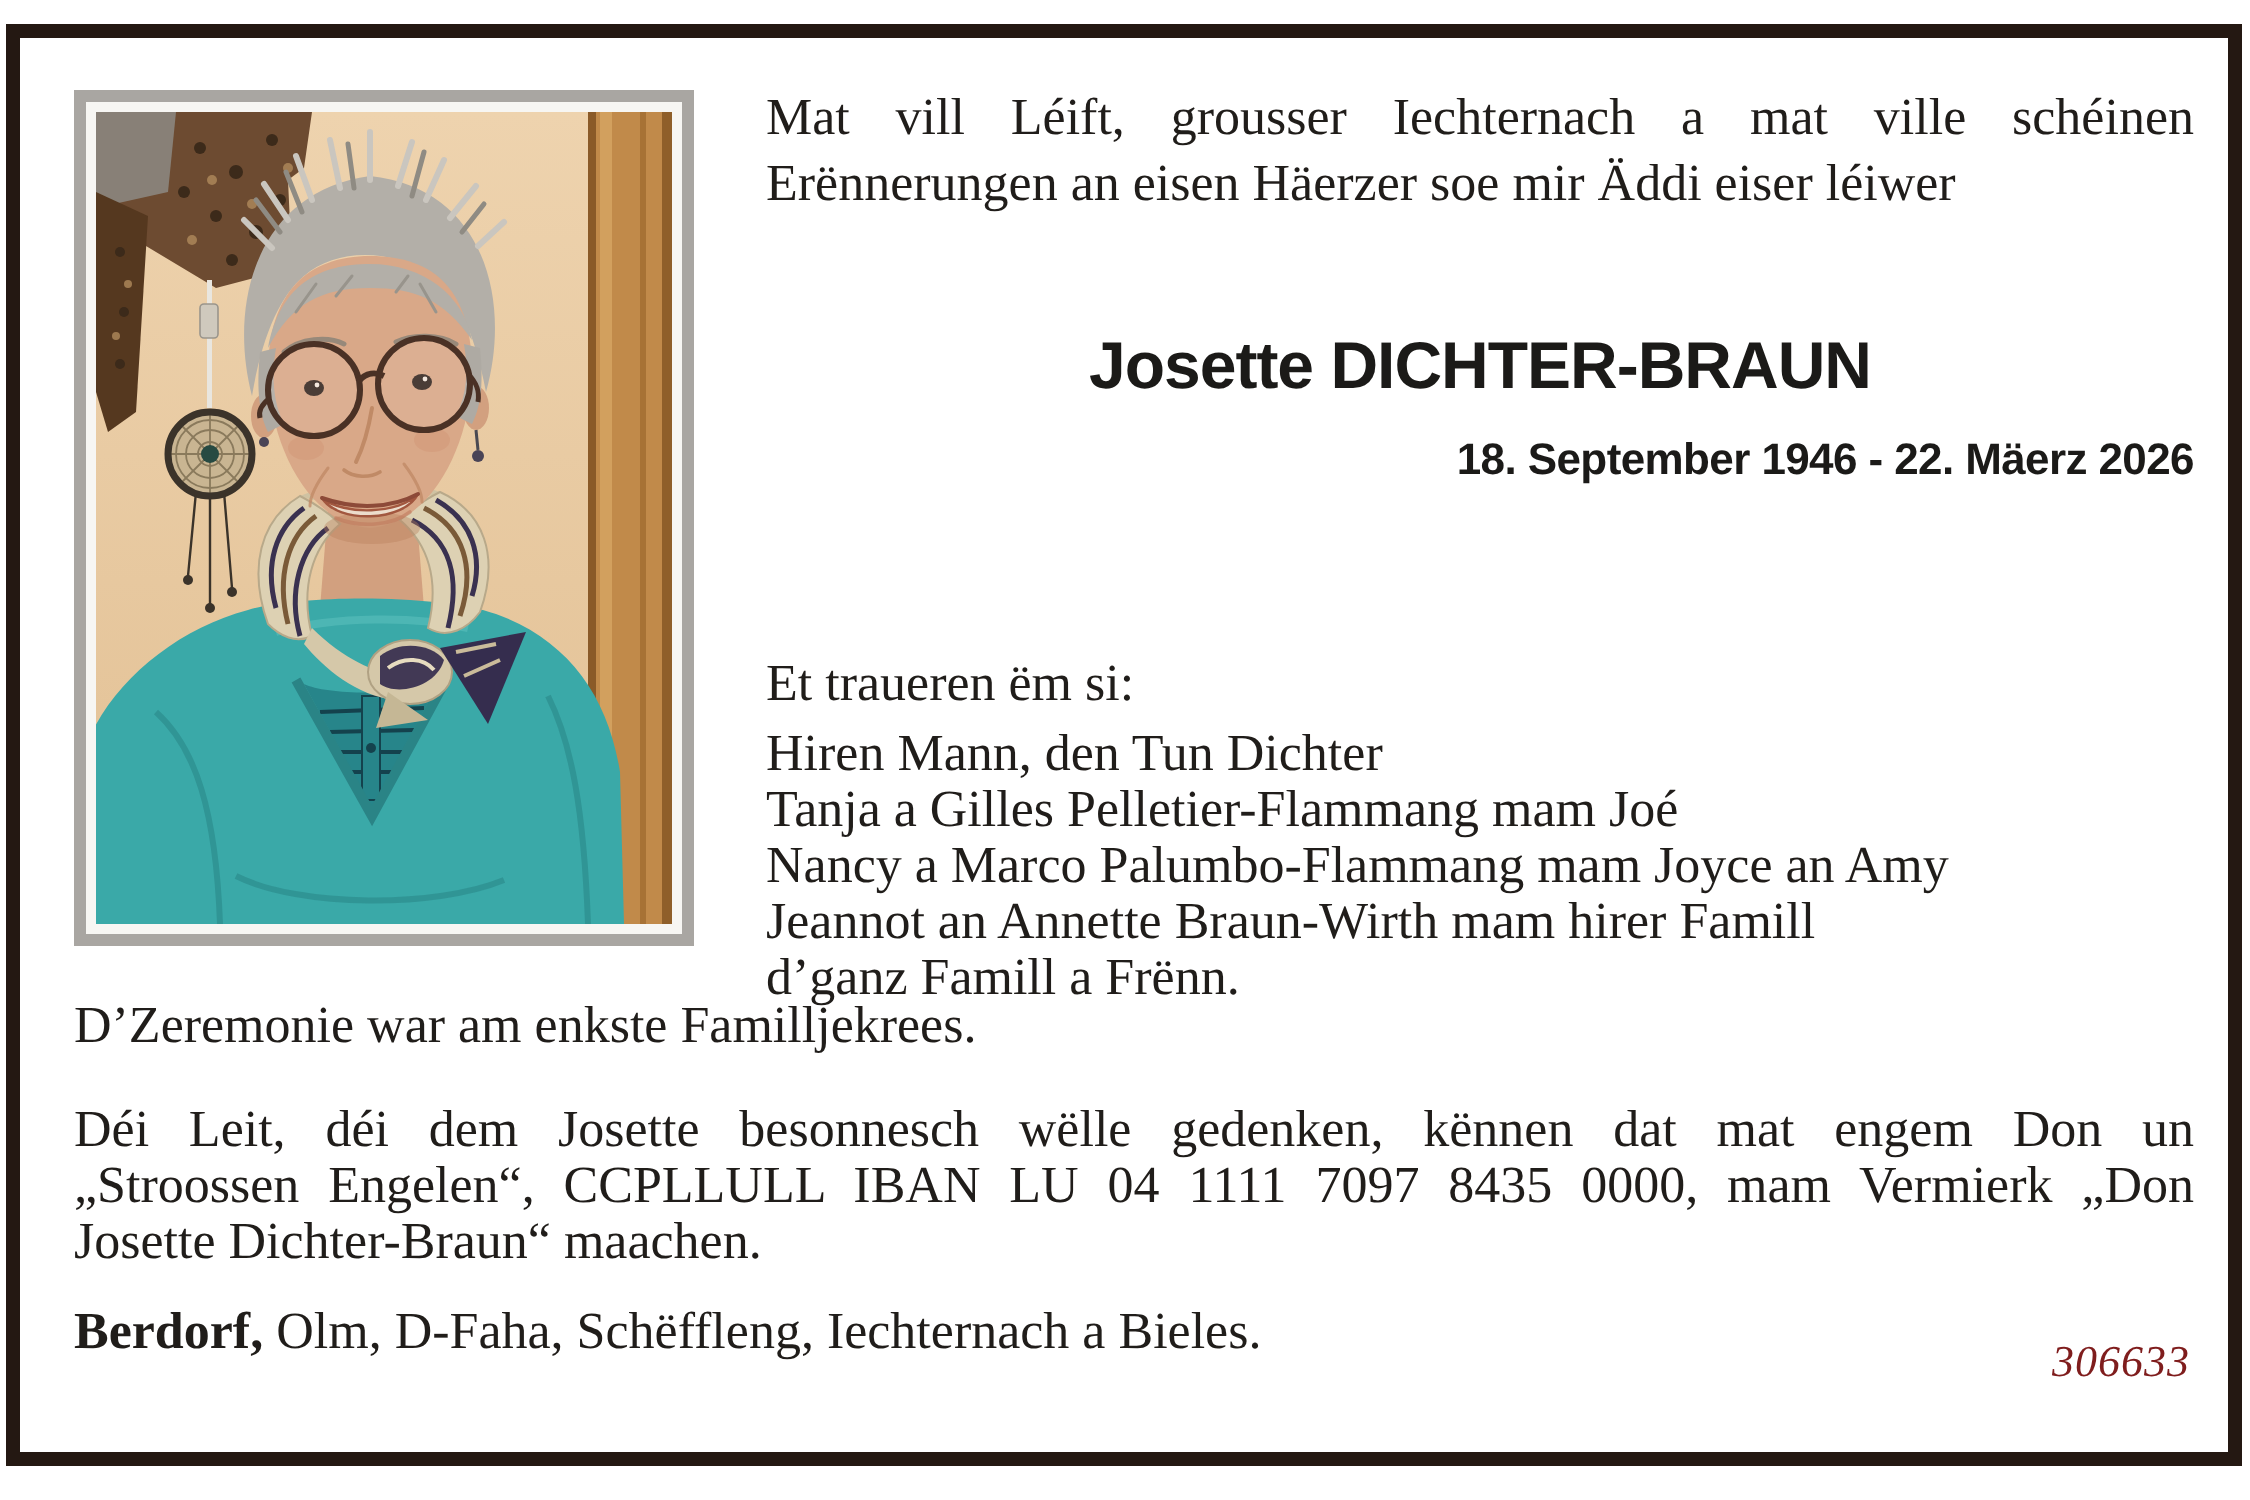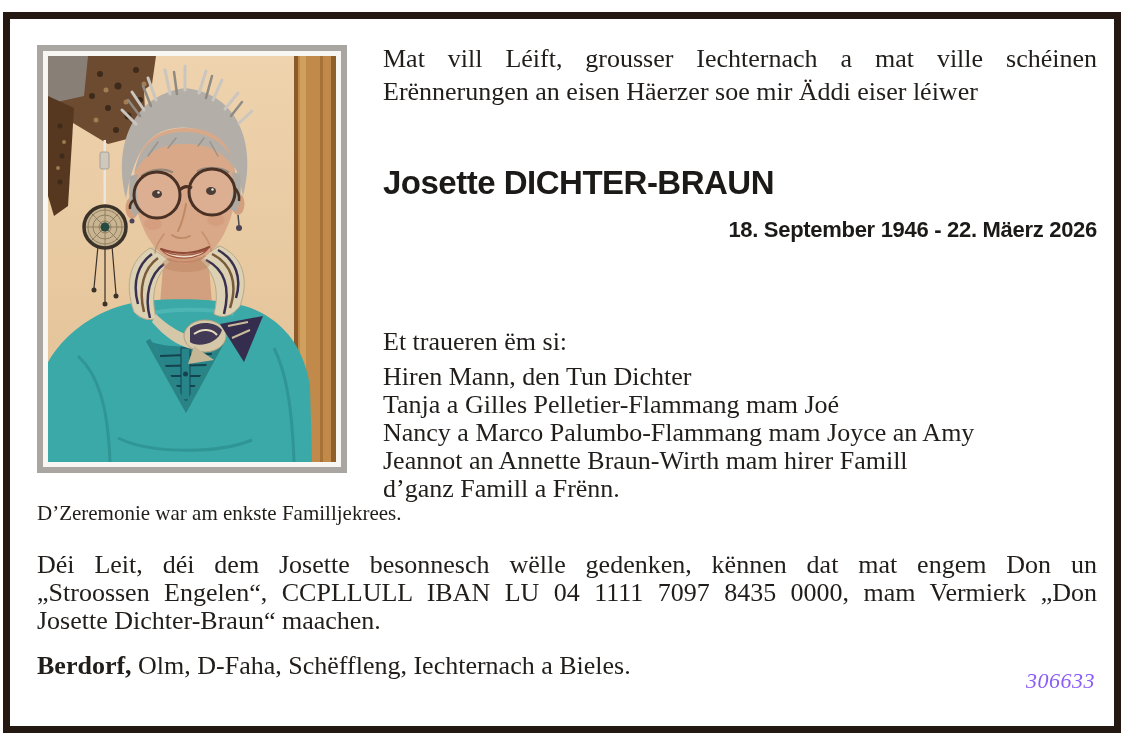--- a/index.html
+++ b/index.html
@@ -14,38 +14,38 @@
     border:7px solid #241812;box-sizing:border-box;background:#ffffff;
   }
   
   .photo-frame{left:37px;top:45px;width:310px;height:428px;background:#a9a6a2;padding:0;box-sizing:border-box;}
   .photo-matte{position:absolute;left:6px;top:6px;right:6px;bottom:6px;background:#f7f6f3;}
   .photo-matte svg{position:absolute;left:5px;top:5px;}
   
   .intro{left:383px;top:42px;width:714px;font-size:26px;line-height:33px;}
   .line-just{text-align:justify;text-align-last:justify;}
   .name{
-    left:383px;top:164px;width:714px;
+    left:383px;top:164px;width:714px;text-align:center;
     font-family:"Liberation Sans", sans-serif;font-weight:bold;
     font-size:33px;letter-spacing:-0.5px;color:#1b1a18;
   }
   .dates{
     left:383px;top:217px;width:714px;text-align:right;
     font-family:"Liberation Sans", sans-serif;font-weight:bold;
     font-size:22px;letter-spacing:-0.3px;color:#1b1a18;
   }
   .mourners{left:383px;top:300px;width:714px;font-size:26px;line-height:28px;margin-top:28px;}
   .mourners-header{margin-bottom:7px;}
-  .ceremony{left:37px;top:499px;width:1060px;font-size:21px;line-height:28px;}
+  .ceremony{left:37px;top:499px;width:1060px;font-size:26px;line-height:28px;}
   .donation{left:37px;top:551px;width:1060px;font-size:26px;line-height:28px;}
   .places{left:37px;top:652px;width:1060px;font-size:26px;line-height:28px;}
   .places .bold{font-weight:bold;}
   .ref-number{
     left:37px;top:668px;width:1058px;text-align:right;
-    font-style:italic;font-size:22px;color:#8b5cf6;letter-spacing:0.5px;
+    font-style:italic;font-size:22px;color:#7f1d1d;letter-spacing:0.5px;
   }
 </style>
 </head>
 <body>
 
 <div class="abs card-border"></div>
 
 <div class="abs photo-frame">
   <div class="photo-matte">
     <svg width="288" height="406" viewBox="0 0 288 406">

